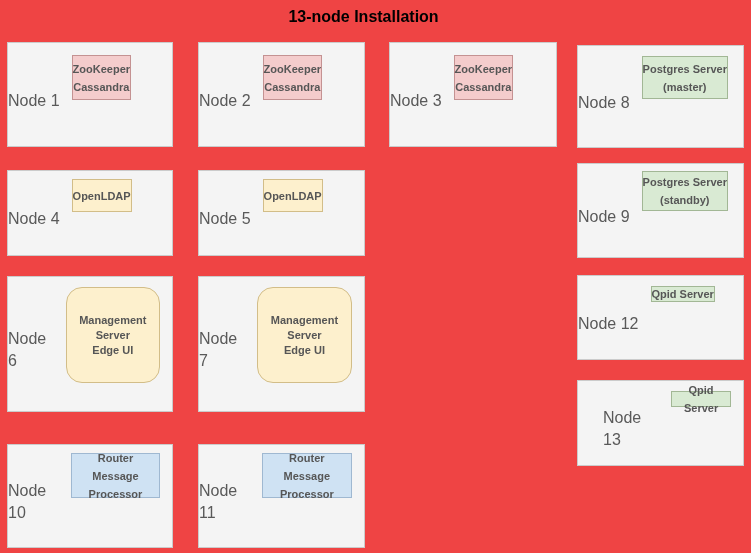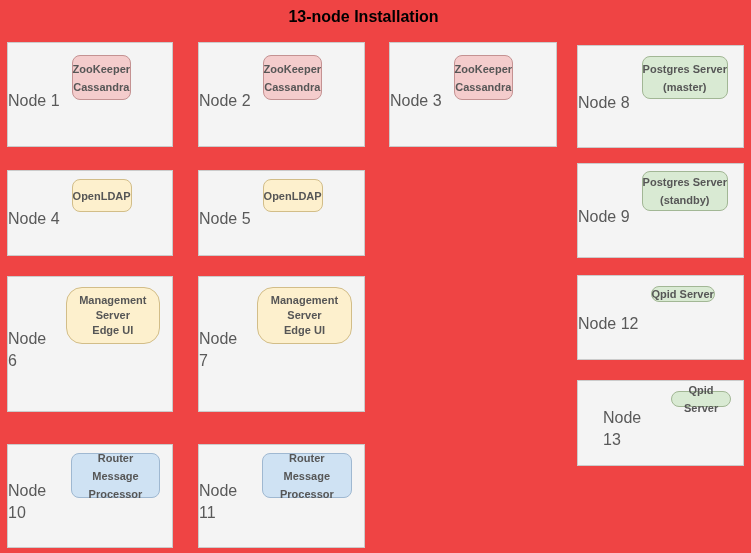--- a/index.html
+++ b/index.html
@@ -38,21 +38,21 @@
     margin-top: 12px;
     font-size: 16px;
     line-height: 22px;
     color: var(--node_label_text, #595959);
   }
   .svc {
     box-sizing: border-box;
     align-self: stretch;
     margin-left: 12px;
     margin-right: 12px;
-    border-radius: 8px;
+    border-radius: 0;
     border: 1px solid;
     display: flex;
     flex-direction: column;
     justify-content: center;
     align-items: center;
     text-align: center;
     font-size: 11px;
     font-weight: bold;
     line-height: 18px;
     color: var(--service_text, #565656);
@@ -73,21 +73,21 @@
   .n8  { left: 577px; top: 45px;  width: 167px; height: 103px; }
   .n9  { left: 577px; top: 163px; width: 167px; height: 95px; }
   .n10 { left: 7px;   top: 444px; width: 166px; height: 104px; }
   .n11 { left: 198px; top: 444px; width: 167px; height: 104px; }
   .n12 { left: 577px; top: 275px; width: 167px; height: 85px; }
   .n13 { left: 577px; top: 380px; width: 167px; height: 86px; padding-left: 25px; }
 
   
   .svc-zk     { margin-top: 12px; height: 45px; }
   .svc-ldap   { margin-top: 8px;  height: 33px; }
-  .svc-mgmt   { margin-top: 10px; height: 57px; border-radius: 16px; line-height: 15px; }
+  .svc-mgmt   { margin-top: 10px; height: 96px; border-radius: 16px; line-height: 15px; }
   .svc-pgm    { margin-top: 10px; height: 43px; }
   .svc-pgs    { margin-top: 7px;  height: 40px; }
   .svc-router { margin-top: 8px;  height: 45px; }
   .svc-qpid   { margin-top: 10px; height: 16px; }
 </style>
 </head>
 <body>
 
 <div class="canvas">
 

